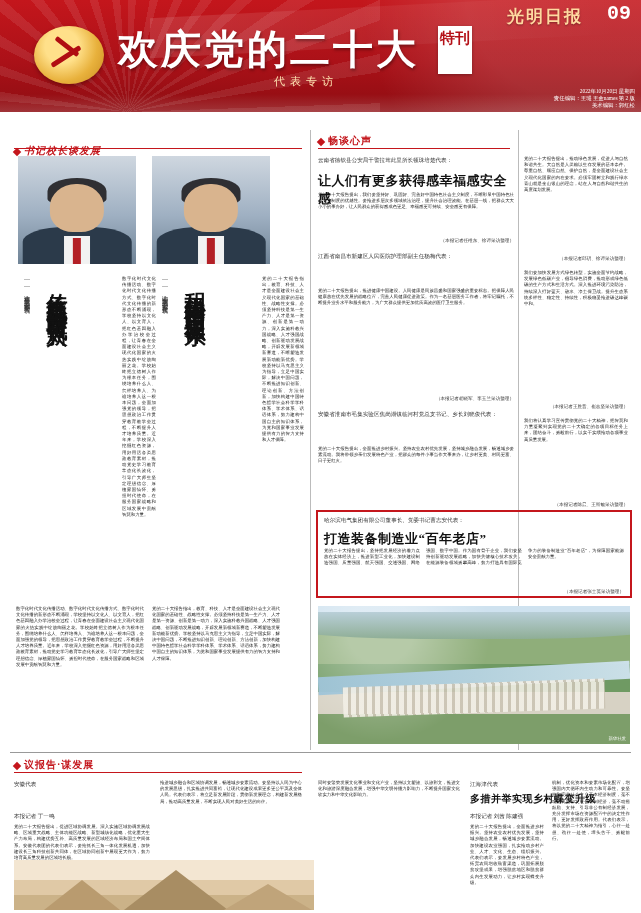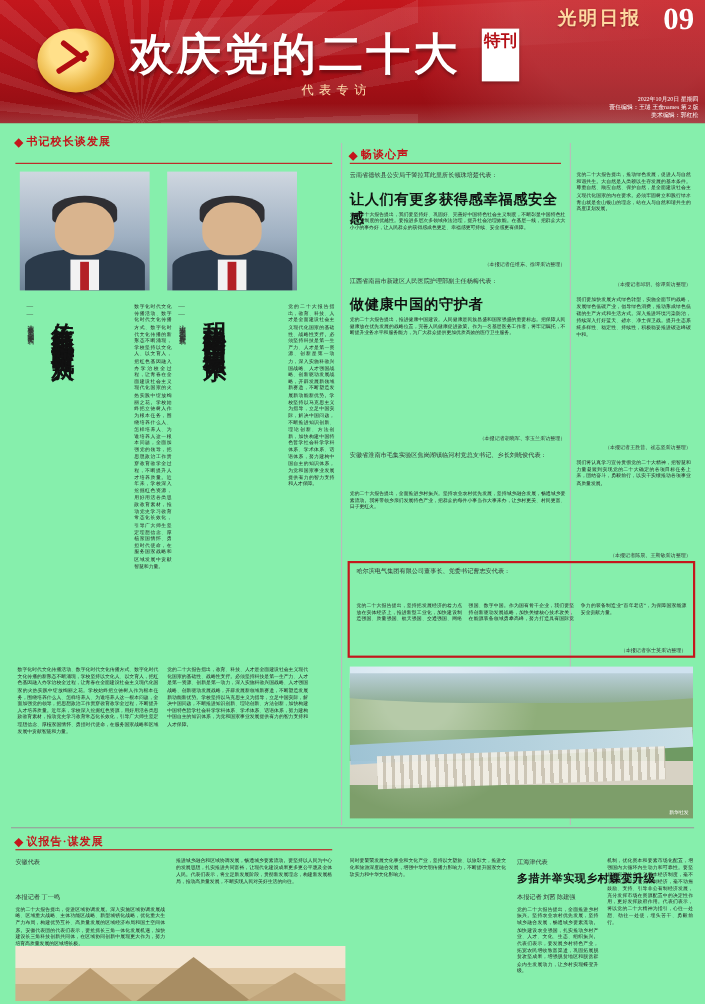--- a/index.html
+++ b/index.html
@@ -1,18 +1,18 @@
 <!DOCTYPE html>
 <html><head>
 <meta charset="utf-8">
 <style>
   html,body{margin:0;padding:0;background:#cfcfcf;}
   body{font-family:"Liberation Serif","DejaVu Serif",serif;}
   #page{
-    position:relative;width:641px;height:913px;background:#86efac;overflow:hidden;
+    position:relative;width:641px;height:913px;background:#ffffff;overflow:hidden;
   }
   
   .masthead{
     position:absolute;left:0;top:0;width:641px;height:112px;
     background:linear-gradient(180deg,#c4161c 0%,#ab1118 55%,#8e0d12 100%);
     overflow:hidden;
   }
   .mast-rays{
     position:absolute;left:-40px;top:-70px;width:420px;height:260px;
     background:repeating-conic-gradient(from 0deg at 40% 70%,
@@ -27,22 +27,22 @@
     position:absolute;left:150px;top:6px;width:470px;height:40px;
     background:linear-gradient(90deg,rgba(255,255,255,.12),rgba(255,255,255,0));
     transform:skewY(-3deg);
   }
   .logo-paper{
     position:absolute;right:58px;top:5px;color:#ffd9a0;font-size:17px;letter-spacing:2px;
     font-family:"Liberation Serif",serif;text-shadow:0 1px 2px rgba(0,0,0,.35);
     font-weight:bold;
   }
   .logo-num{
-    position:absolute;right:10px;top:2px;color:#ffffff;font-size:28px;font-weight:bold;
-    font-family:Liberation Serif, serif;
+    position:absolute;right:10px;top:2px;color:#ffffff;font-size:20px;font-weight:bold;
+    font-family:Liberation Mono, monospace;
   }
   .emblem{
     position:absolute;left:34px;top:26px;width:74px;height:62px;
   }
   .emblem .circ{
     position:absolute;left:0;top:0;width:70px;height:58px;border-radius:50%;
     background:radial-gradient(circle at 40% 35%,#ffe08a 0 30%,#e8b13c 62%,#c8891f 100%);
     box-shadow:0 2px 4px rgba(0,0,0,.3);
   }
   .emblem .hammer{
@@ -169,21 +169,21 @@
       <div>2022年10月20日 星期四</div>
       <div>责任编辑：王琎 王金names 第 2 版</div>
       <div>美术编辑：郭红松</div>
     </div>
   </div>
 
   <div class="vrule" style="left:310px;top:130px;height:620px;"></div>
   <div class="vrule" style="left:518px;top:130px;height:620px;"></div>
   <div class="thin-rule" style="left:10px;top:752px;width:621px;"></div>
 
-  <div class="sec-flag" style="left:14px;top:122px;">
+  <div class="sec-flag" style="left:14px;top:144px;font-style:italic;">
     <span class="dot"></span><span>书记校长谈发展</span>
   </div>
   <div class="rule" style="left:14px;top:148px;width:288px;"></div>
 
   <div class="ph p-portrait" style="left:18px;top:156px;width:118px;height:108px;">
     <div class="p-suit"></div>
       <div class="p-hair"></div>
       <div class="p-face"></div>
     <div class="p-shirt"></div>
       <div class="p-tie"></div>
@@ -212,29 +212,29 @@
     <span class="dot"></span><span>畅谈心声</span>
   </div>
   <div class="rule" style="left:318px;top:148px;width:192px;"></div>
 
   <div class="art-kicker" style="left:318px;top:156px;width:196px;">云南省德钦县公安局干警拉茸此里所长顿珠培楚代表：</div>
   <div class="art-title" style="left:318px;top:172px;width:196px;">让人们有更多获得感幸福感安全感</div>
   <div class="body-col" style="left:318px;top:192px;width:196px;height:46px;">党的二十大报告提出，我们要坚持好、巩固好、完善好中国特色社会主义制度，不断彰显中国特色社会主义制度的优越性。要推进多层次多领域依法治理，提升社会治理效能。在基层一线，把群众大大小小的事办好，让人民群众的获得感成色更足、幸福感更可持续、安全感更有保障。</div>
   <div class="art-credit" style="left:318px;top:238px;width:196px;">（本报记者任维东、徐谭采访整理）</div>
 
   <div class="art-kicker" style="left:318px;top:252px;width:196px;">江西省南昌市新建区人民医院护理部副主任杨梅代表：</div>
-  <div class="art-title" style="left:318px;top:268px;width:196px;">做健康中国的守护者</div>
   <div class="body-col" style="left:318px;top:288px;width:196px;height:106px;">党的二十大报告提出，推进健康中国建设。人民健康是民族昌盛和国家强盛的重要标志。把保障人民健康放在优先发展的战略位置，完善人民健康促进政策。作为一名基层医务工作者，将牢记嘱托，不断提升业务水平和服务能力，为广大群众提供更加优质高效的医疗卫生服务。</div>
   <div class="art-credit" style="left:318px;top:396px;width:196px;">（本报记者胡晓军、李玉兰采访整理）</div>
 
   <div class="art-kicker" style="left:318px;top:410px;width:196px;">安徽省淮南市毛集实验区焦岗湖镇临河村党总支书记、乡长刘晓俊代表：</div>
   <div class="body-col" style="left:318px;top:446px;width:196px;height:62px;">党的二十大报告提出，全面推进乡村振兴。坚持农业农村优先发展，坚持城乡融合发展，畅通城乡要素流动。我将带领乡亲们发展特色产业，把群众的每件小事当作大事来办，让乡村更美、村民更富、日子更红火。</div>
 
   <div class="boxed" style="left:316px;top:510px;width:316px;height:88px;">
     <div class="art-kicker" style="left:6px;top:4px;width:300px;">哈尔滨电气集团有限公司董事长、党委书记曹志安代表：</div>
+    <div class="art-title" style="left:6px;top:18px;width:300px;">打造装备制造业“百年老店”</div>
     <div class="body-col" style="left:6px;top:36px;width:300px;height:40px;column-count:3;column-gap:6px;">党的二十大报告提出，坚持把发展经济的着力点放在实体经济上，推进新型工业化，加快建设制造强国、质量强国、航天强国、交通强国、网络强国、数字中国。作为国有骨干企业，我们要坚持创新驱动发展战略，加快关键核心技术攻关，在能源装备领域勇攀高峰，努力打造具有国际竞争力的装备制造业“百年老店”，为保障国家能源安全贡献力量。</div>
     <div class="art-credit" style="left:6px;bottom:2px;width:300px;">（本报记者张士英采访整理）</div>
   </div>
 
   <div class="ph aerial" style="left:318px;top:606px;width:312px;height:138px;">
     <div class="hill"></div>
     <div class="river"></div>
     <div class="town"></div>
     <div class="photo-credit">新华社发</div>
   </div>

